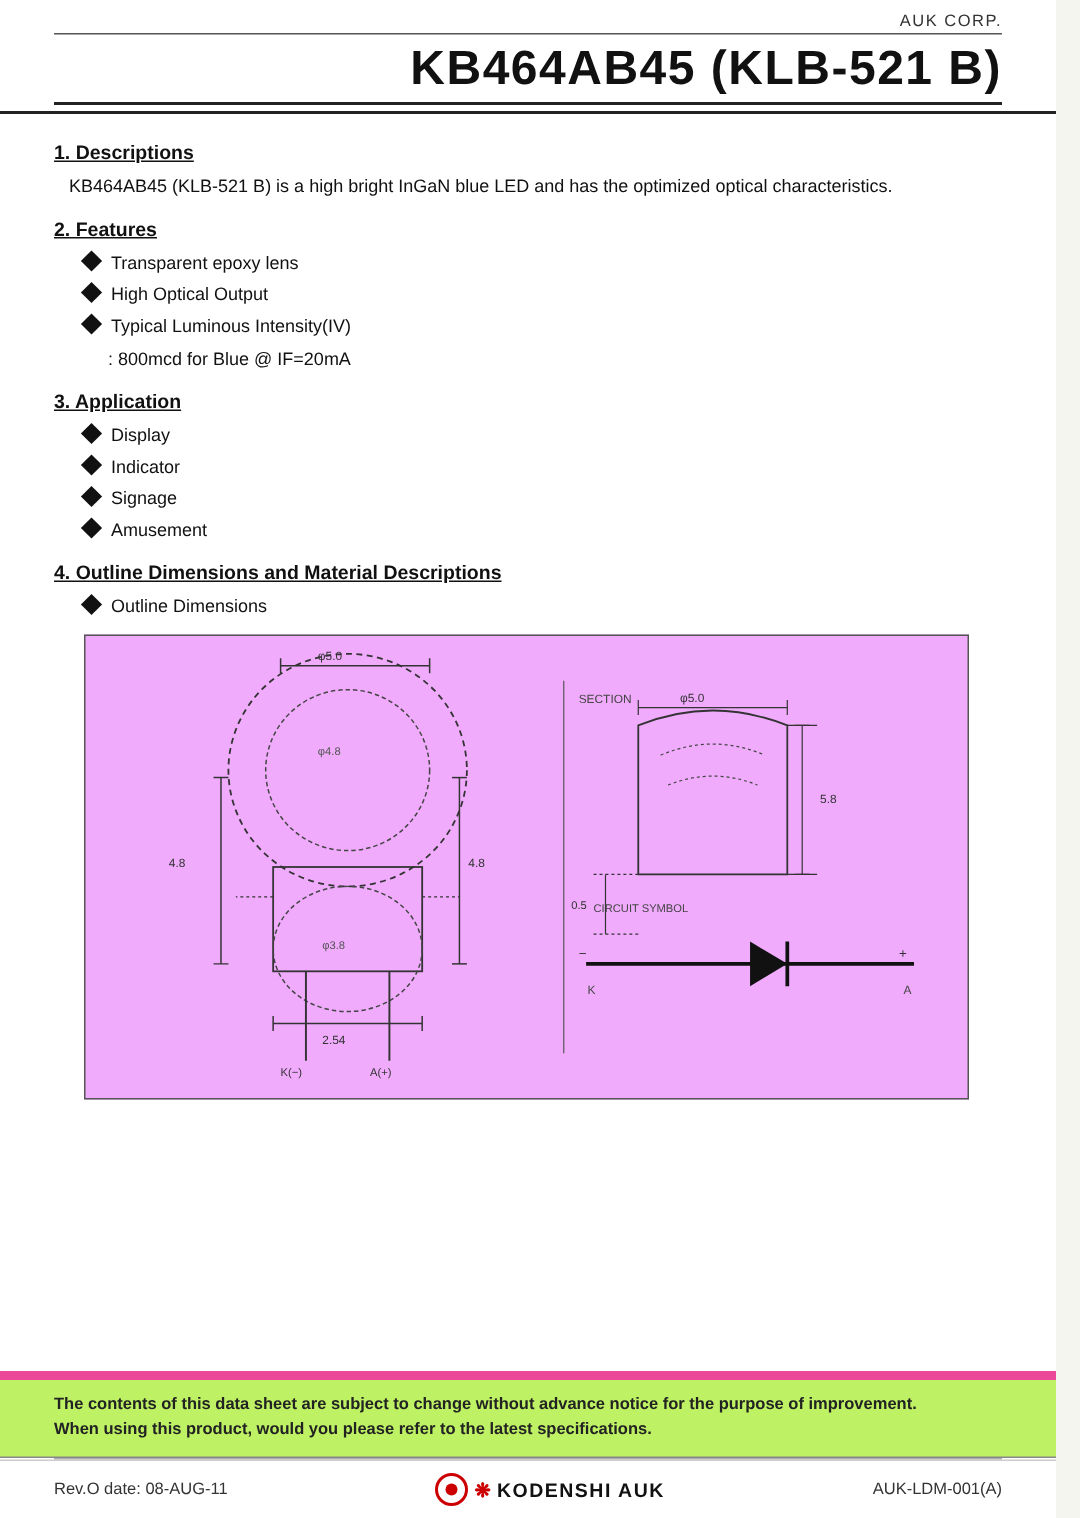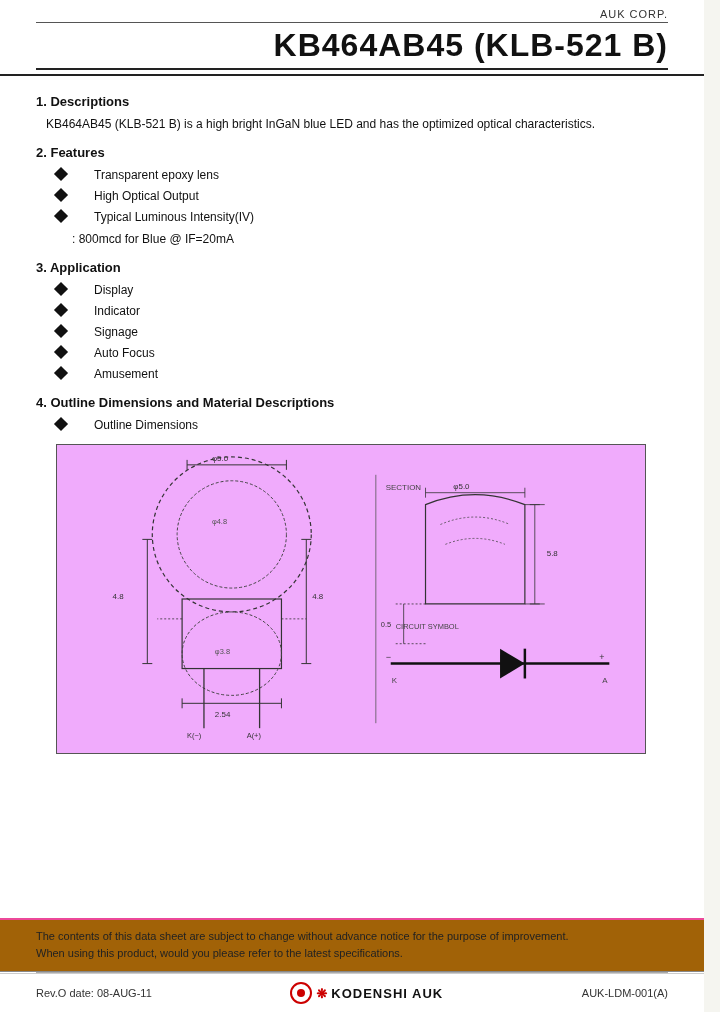--- a/index.html
+++ b/index.html
@@ -50,20 +50,21 @@
     
     .content {
       padding: 14px 36px 10px 36px;
       flex: 1;
     }
     .section-title {
       font-weight: bold;
       font-size: 13px;
       margin-bottom: 6px;
       margin-top: 12px;
+      text-decoration: underline;
     }
     .section-title:first-child {
       margin-top: 4px;
     }
     .description-text {
       font-size: 12px;
       margin-left: 10px;
       margin-bottom: 8px;
       line-height: 1.5;
     }
@@ -71,21 +72,20 @@
       list-style: none;
       margin-left: 20px;
       margin-bottom: 4px;
     }
     .bullet-list li {
       font-size: 12px;
       margin-bottom: 3px;
       display: flex;
       align-items: flex-start;
       line-height: 1.5;
-      gap: 20px;
     }
     .bullet-list li .diamond {
       display: inline-block;
       width: 10px;
       height: 10px;
       background: #111;
       transform: rotate(45deg);
       margin-right: 8px;
       margin-top: 3px;
       flex-shrink: 0;
@@ -106,27 +106,28 @@
       position: relative;
       overflow: hidden;
     }
     
     .diagram-svg {
       width: 100%;
       height: 100%;
     }
     
     .footer-notice {
-      background: #a16207;
-      border-top: 2px solid #ec4899;
+      background: #bef264;
+      border-top: 6px solid #ec4899;
       border-bottom: 1px solid #888;
       padding: 8px 36px;
       font-size: 11px;
       line-height: 1.6;
       color: #222;
+      font-weight: bold;
     }
     .footer-bottom {
       display: flex;
       justify-content: space-between;
       align-items: center;
       padding: 8px 36px;
       font-size: 11px;
       color: #333;
       border-top: 1px solid #ccc;
     }
@@ -206,24 +207,20 @@
         <span class="diamond"></span>
         <span>Display</span>
       </li>
       <li>
         <span class="diamond"></span>
         <span>Indicator</span>
       </li>
       <li>
         <span class="diamond"></span>
         <span>Signage</span>
-      </li>
-      <li>
-        <span class="diamond"></span>
-        <span>Auto Focus</span>
       </li>
       <li>
         <span class="diamond"></span>
         <span>Amusement</span>
       </li>
     </ul>
 
     <div class="section-title">4. Outline Dimensions and Material Descriptions</div>
     <ul class="bullet-list">
       <li>

